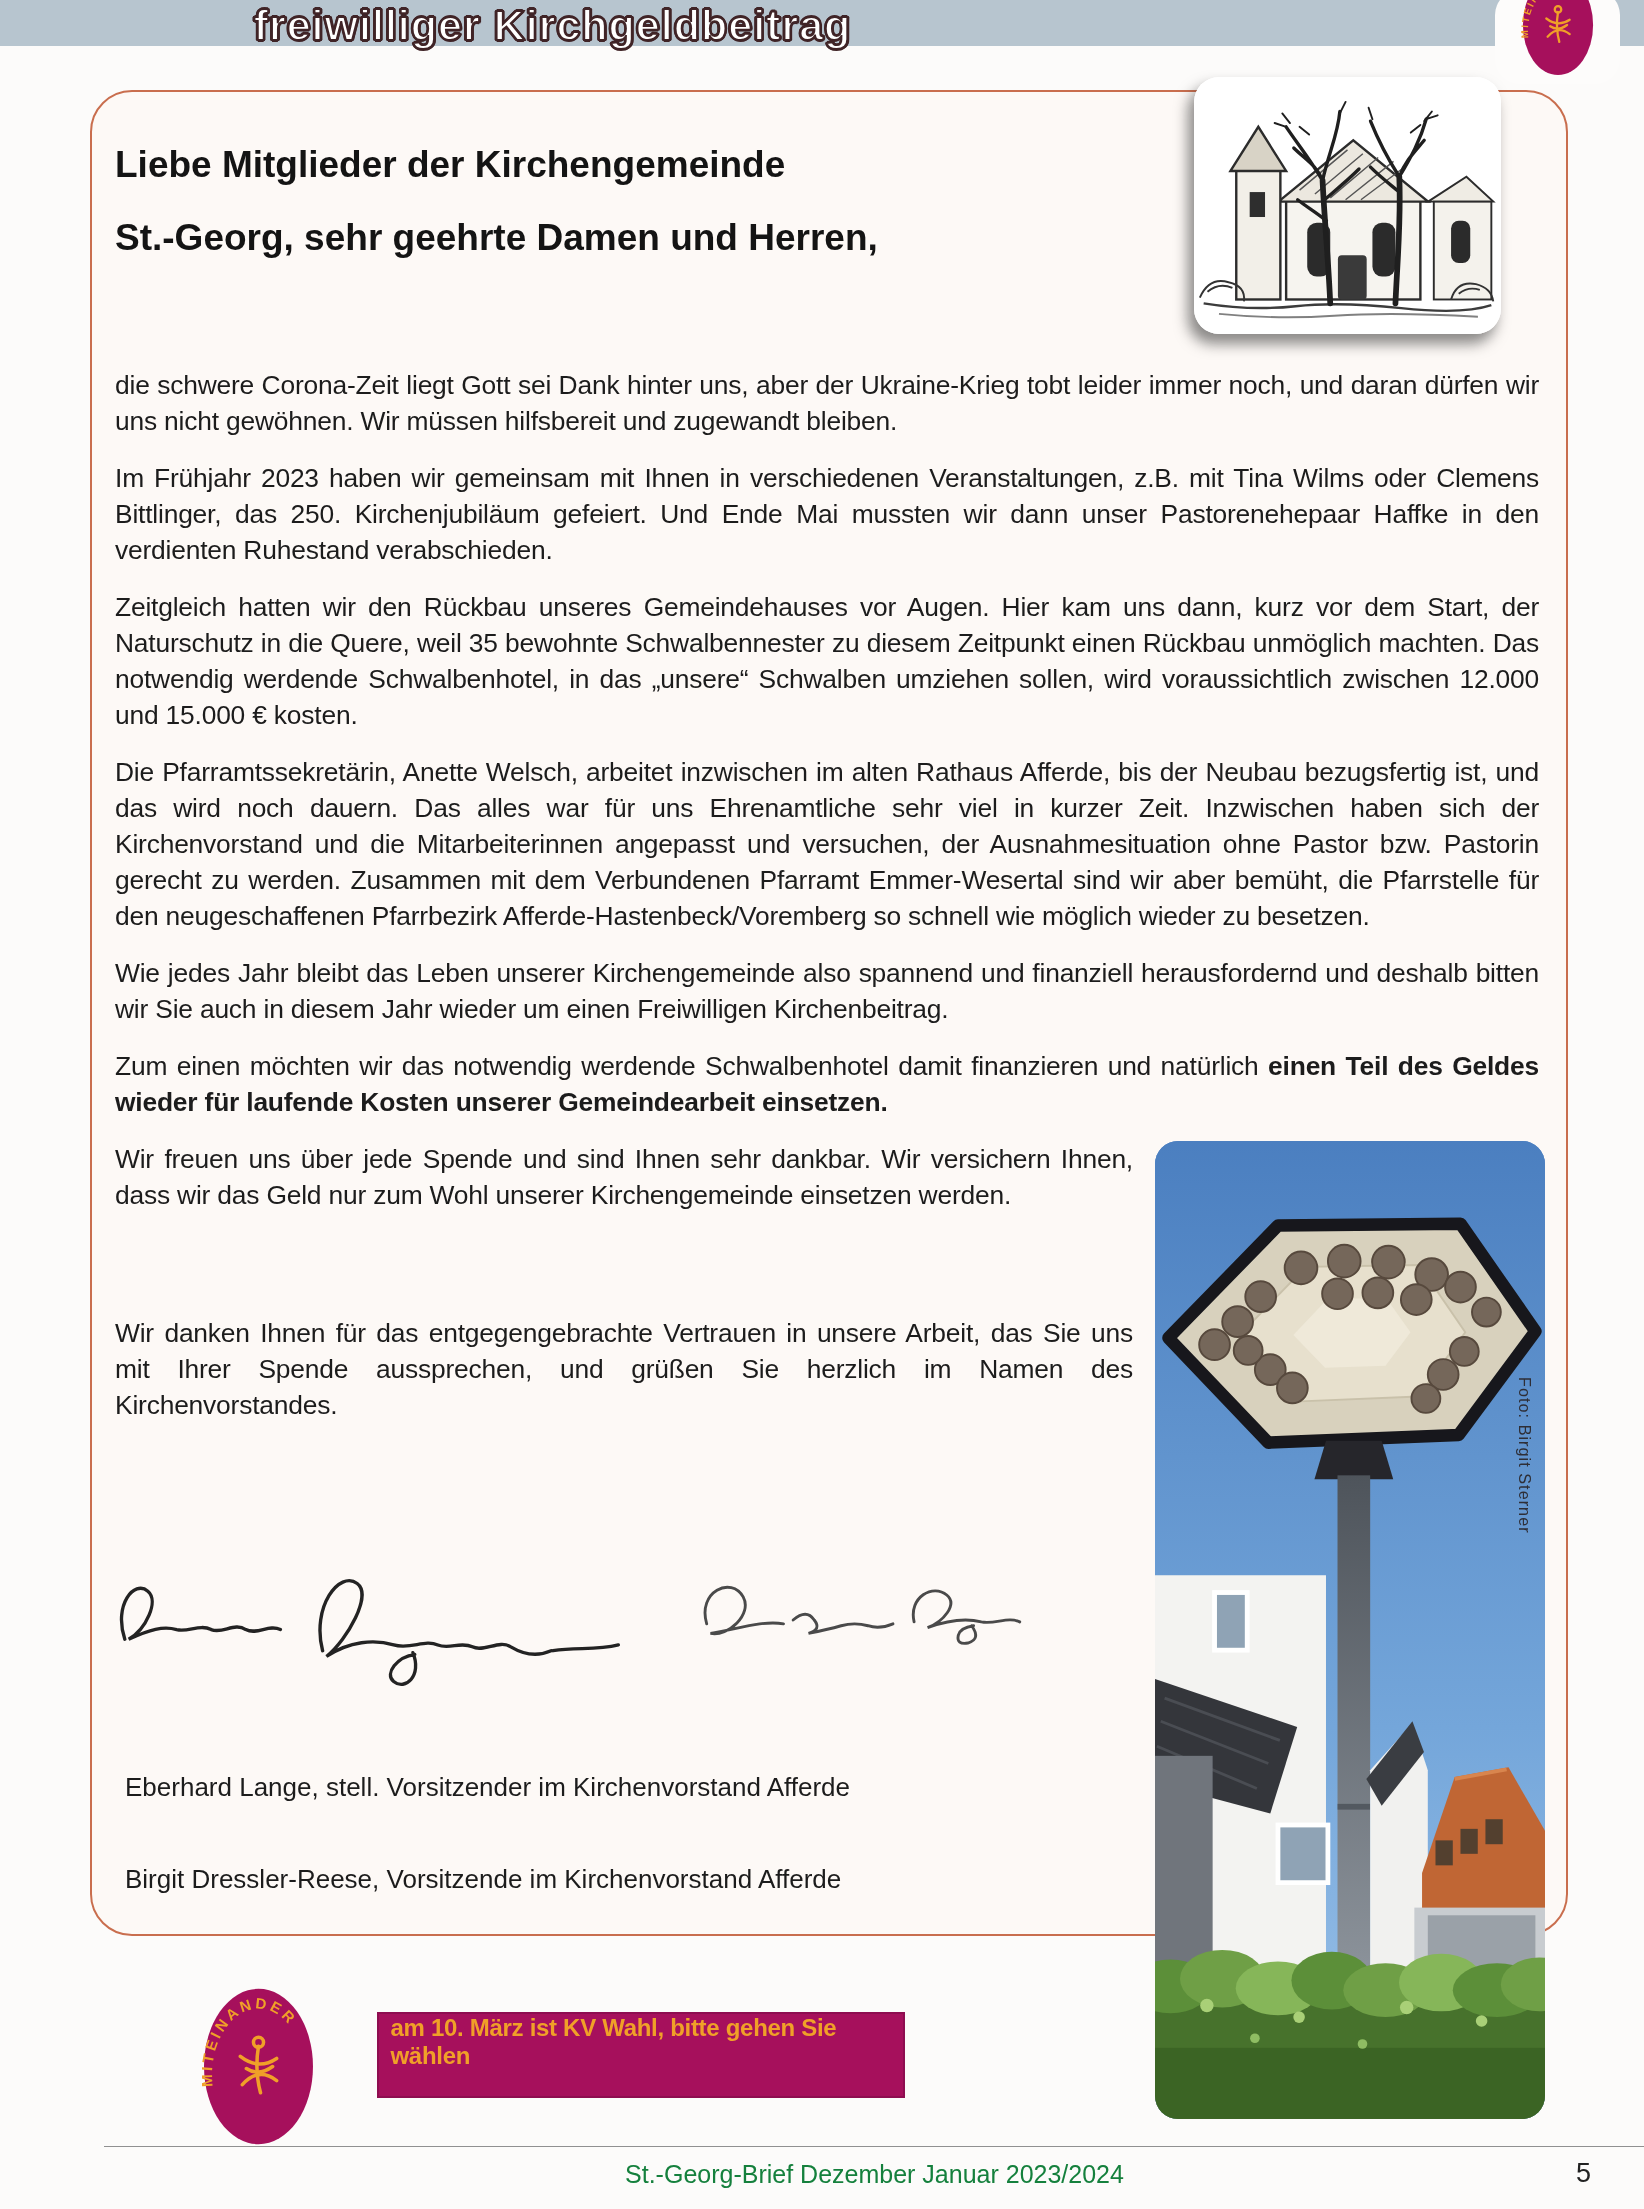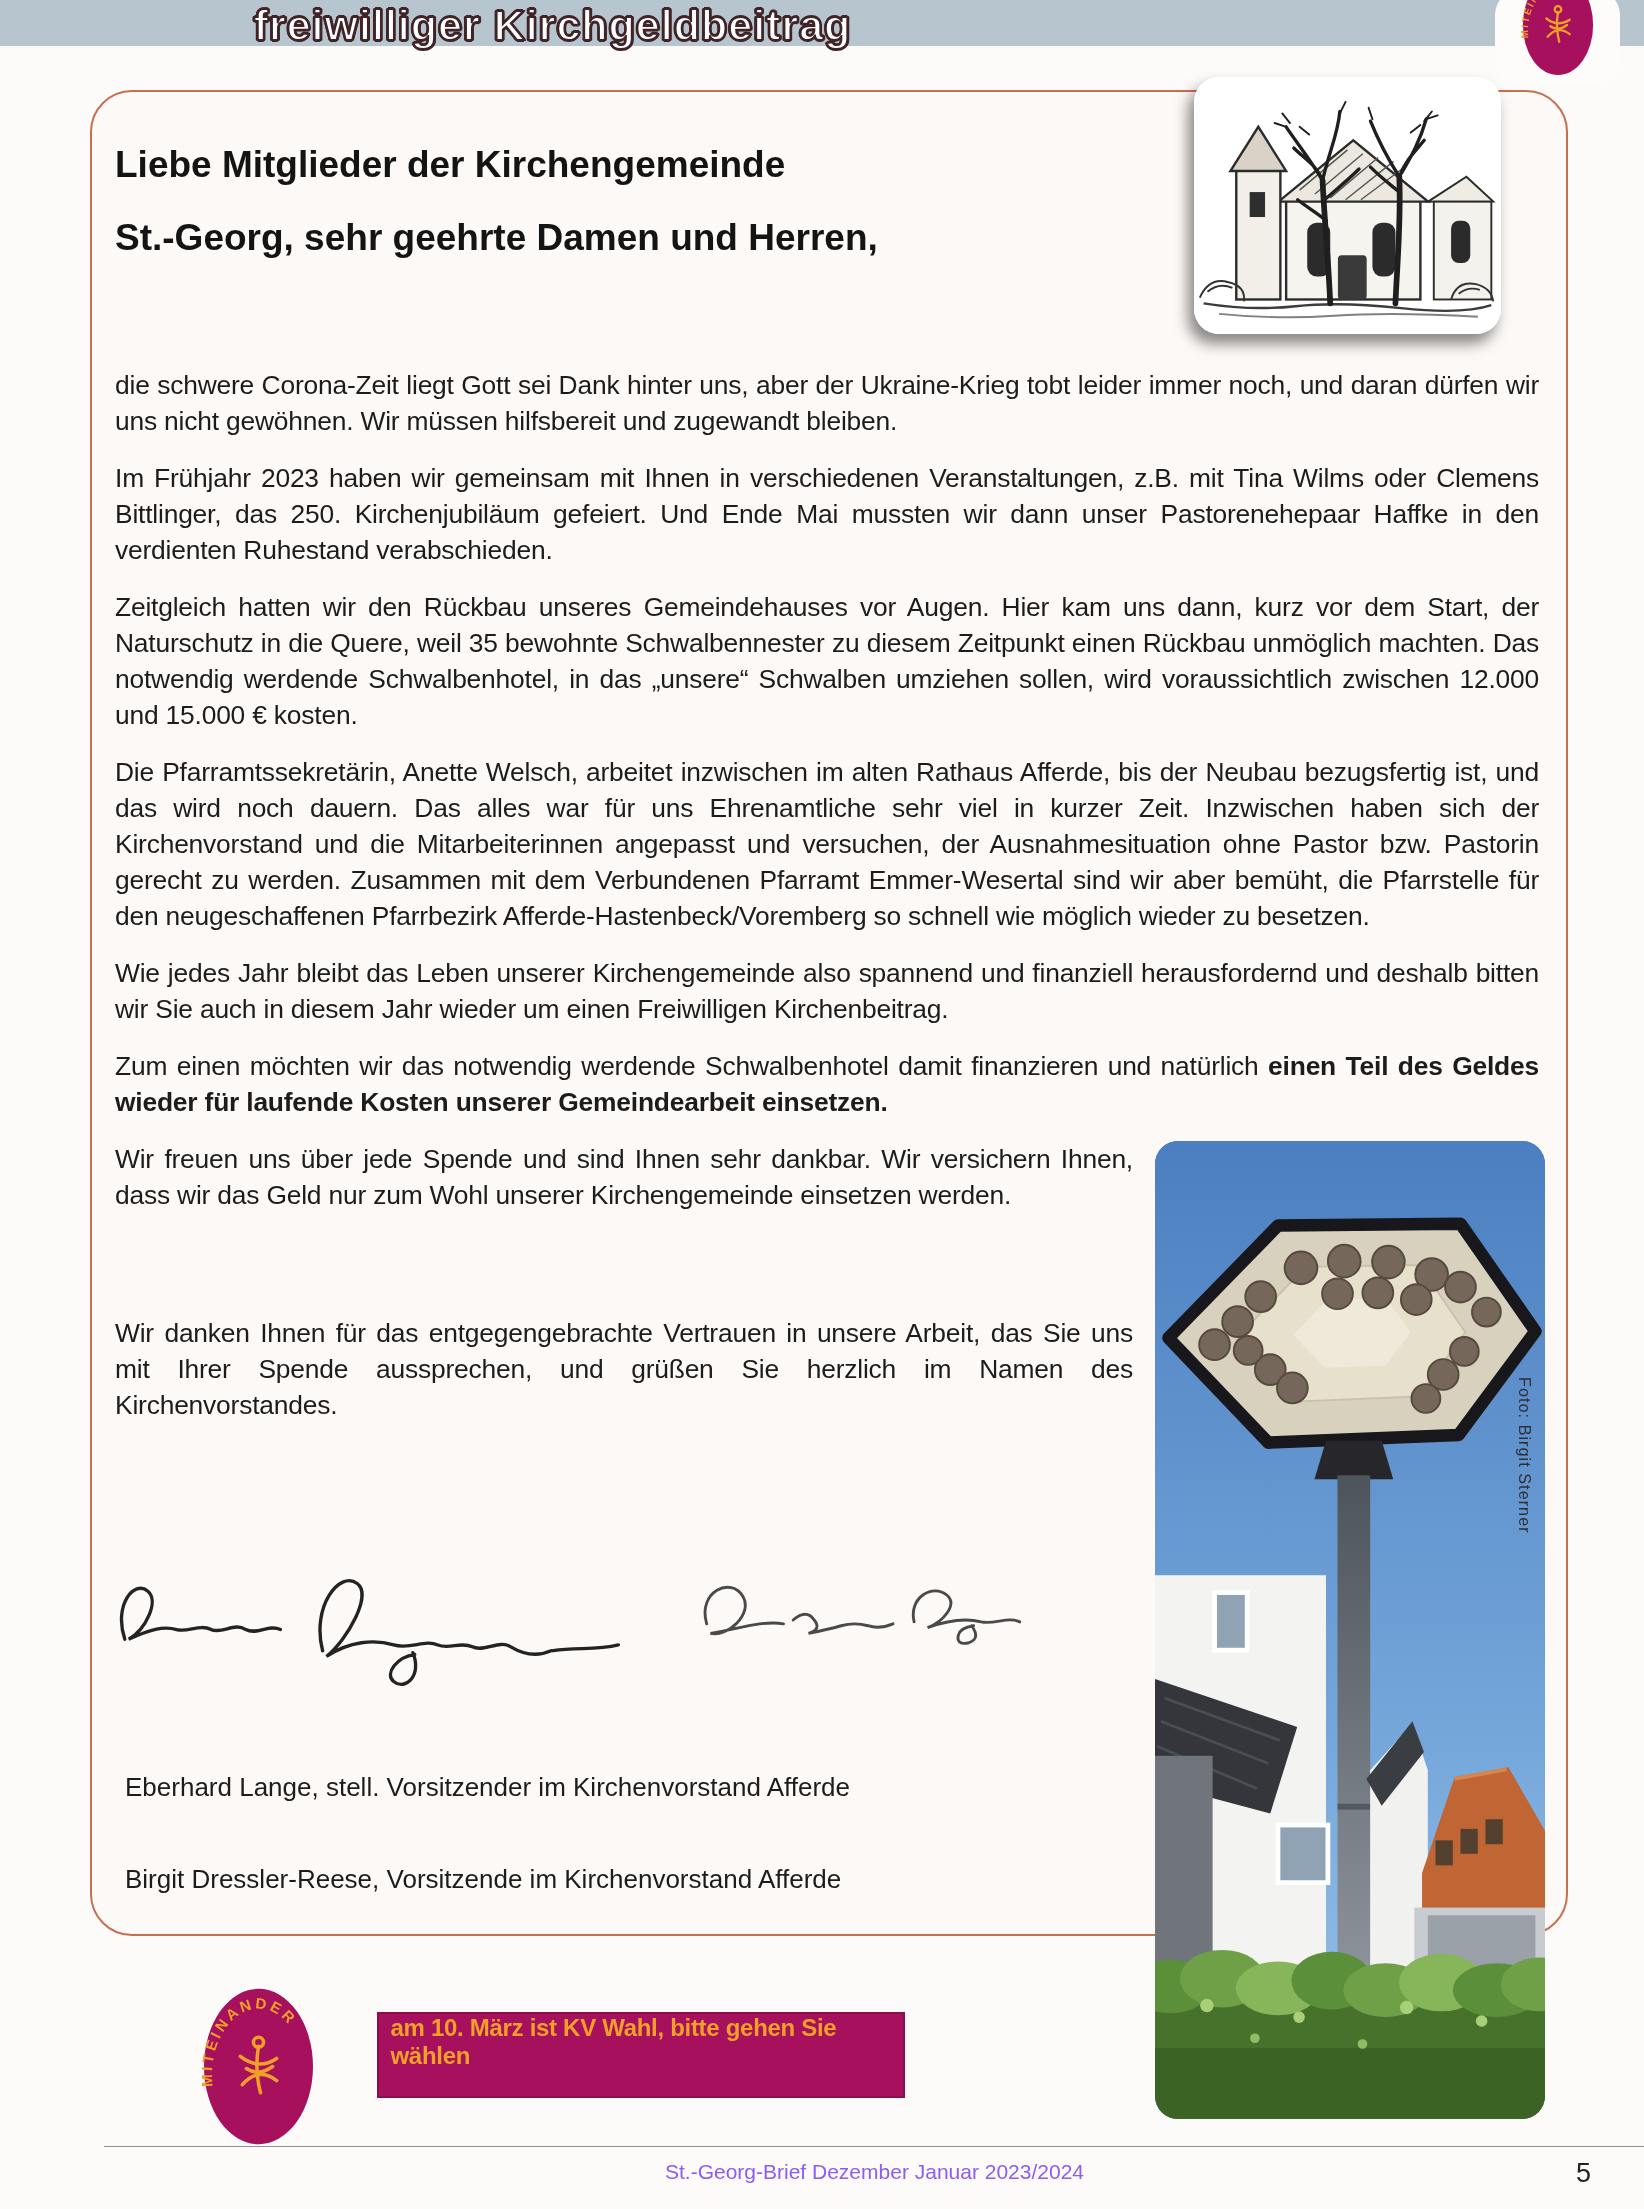--- a/index.html
+++ b/index.html
@@ -52,21 +52,21 @@
   }
   
   .logo-bottom{position:absolute;left:202px;top:1985px;width:113px;height:163px;}
   .kv-banner{
     position:absolute;left:377px;top:2012px;width:528px;height:86px;
     background:#a6105c;border:2.9px solid #8e0d50;
     color:#f0a028;font-weight:bold;font-size:24px;letter-spacing:-0.3px;
     display:flex;padding-left:11.5px;
   }
   .footer-line{position:absolute;left:104px;top:2146px;width:1541px;border-top:1.9px solid #909090;}
-  .footer-title{position:absolute;left:104px;top:2160px;width:1541px;text-align:center;font-size:21px;color:#8b5cf6;}
+  .footer-title{position:absolute;left:104px;top:2160px;width:1541px;text-align:center;font-size:25px;color:#15803d;}
   .page-num{position:absolute;left:1576px;top:2158px;font-size:27px;color:#222;}
   b{font-weight:bold;}
 </style>
 </head>
 <body>
 
 <div class="page">
 
   <div class="topbar">
     <div class="topbar-title">freiwilliger Kirchgeldbeitrag</div>

